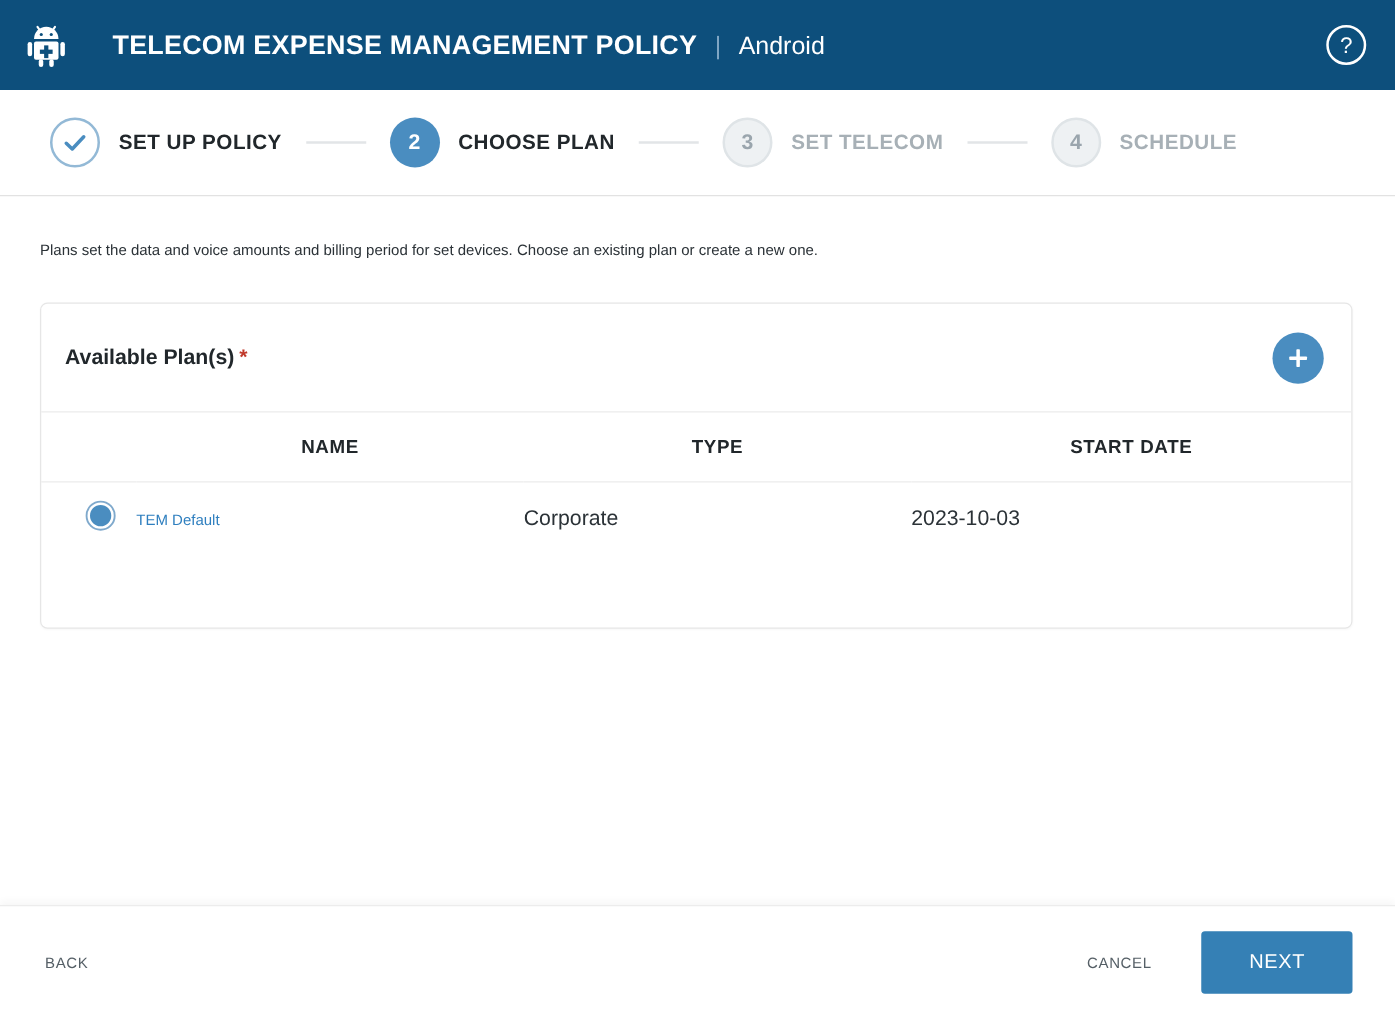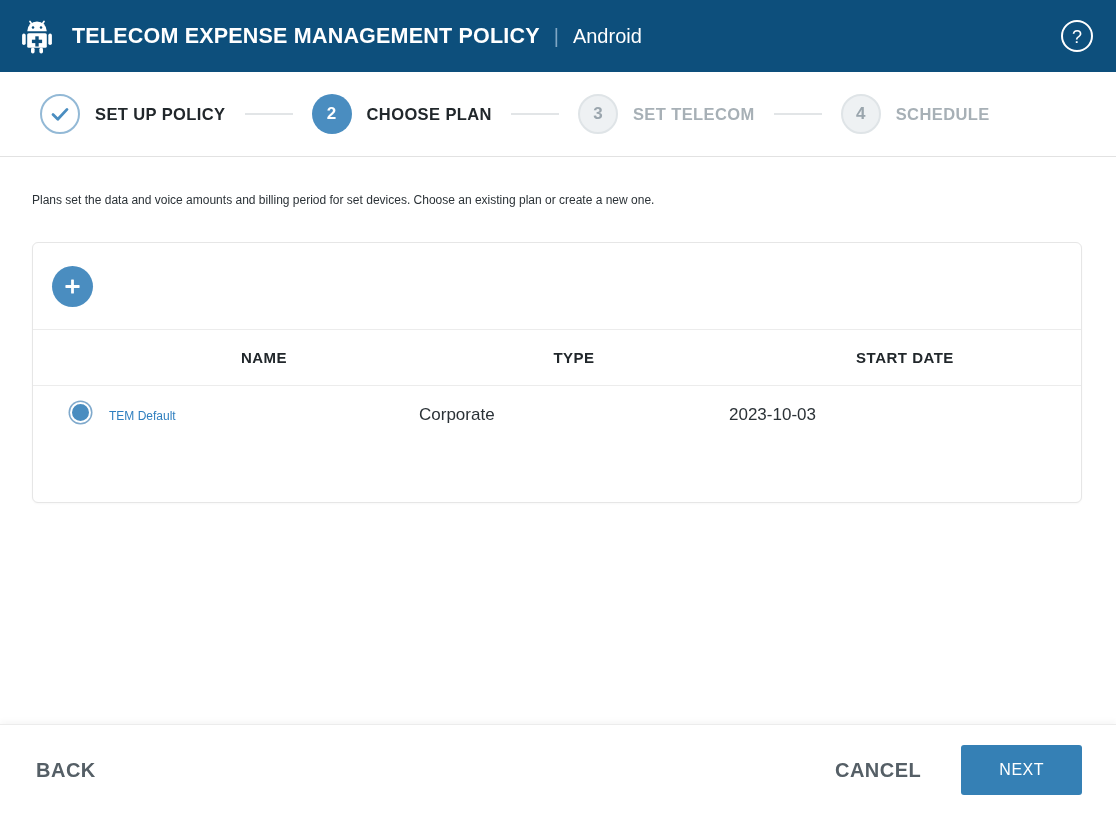--- a/index.html
+++ b/index.html
@@ -22,20 +22,21 @@
   }
 
   
   .topbar {
     height: 72px;
     background: #0d4f7c;
     display: flex;
     align-items: center;
     padding: 0 22px 0 20px;
     flex: 0 0 72px;
+    gap: 18px;
   }
   .android-icon {
     width: 34px;
     height: 36px;
     flex: 0 0 34px;
     margin-right: 18px;
     display: flex;
     align-items: center;
     justify-content: center;
   }
@@ -230,22 +231,22 @@
     padding: 0 34px;
     background: #ffffff;
     border-top: 1px solid #ececec;
     box-shadow: 0 -3px 6px rgba(0,0,0,0.035);
     position: relative;
   }
   .btn-text {
     background: none;
     border: none;
     font-family: "Liberation Sans", sans-serif;
-    font-size: 20px;
-    font-weight: bold;
+    font-size: 12px;
+    font-weight: normal;
     letter-spacing: 0.5px;
     color: #555f66;
     cursor: pointer;
     padding: 8px 2px;
   }
   .footer-spacer { flex: 1 1 auto; }
   .btn-cancel { margin-right: 38px; }
   .btn-primary {
     background: #3580b5;
     border: none;
@@ -342,20 +343,23 @@
     </div>
   </div>
 
   <div class="content">
 
     <p class="description">Plans set the data and voice amounts and billing period for set devices. Choose an existing plan or create a new one.</p>
 
     <div class="card">
 
       <div class="card-head">
+        <div class="card-title">
+          <span>Available Plan(s)</span><span class="req-star">*</span>
+        </div>
         <button class="add-btn">
           <svg width="19" height="19" viewBox="0 0 19 19">
             <rect x="8.1" y="2.4" width="2.8" height="14.2" rx="0.6" fill="#ffffff"></rect>
             <rect x="2.4" y="8.1" width="14.2" height="2.8" rx="0.6" fill="#ffffff"></rect>
           </svg>
         </button>
       </div>
 
       <table class="plans">
         <thead>

